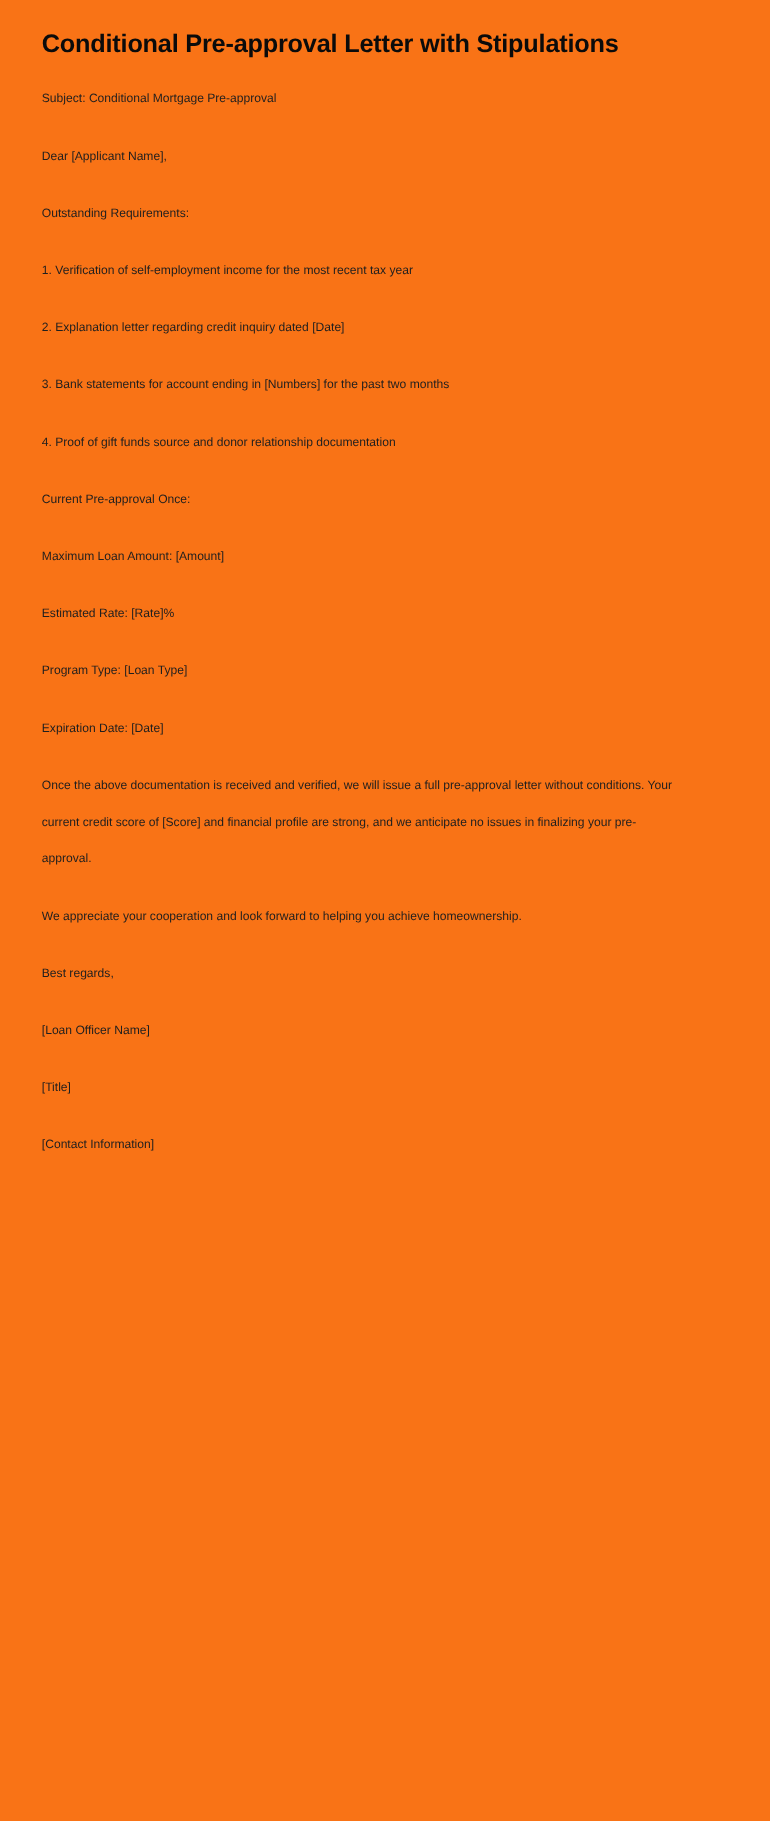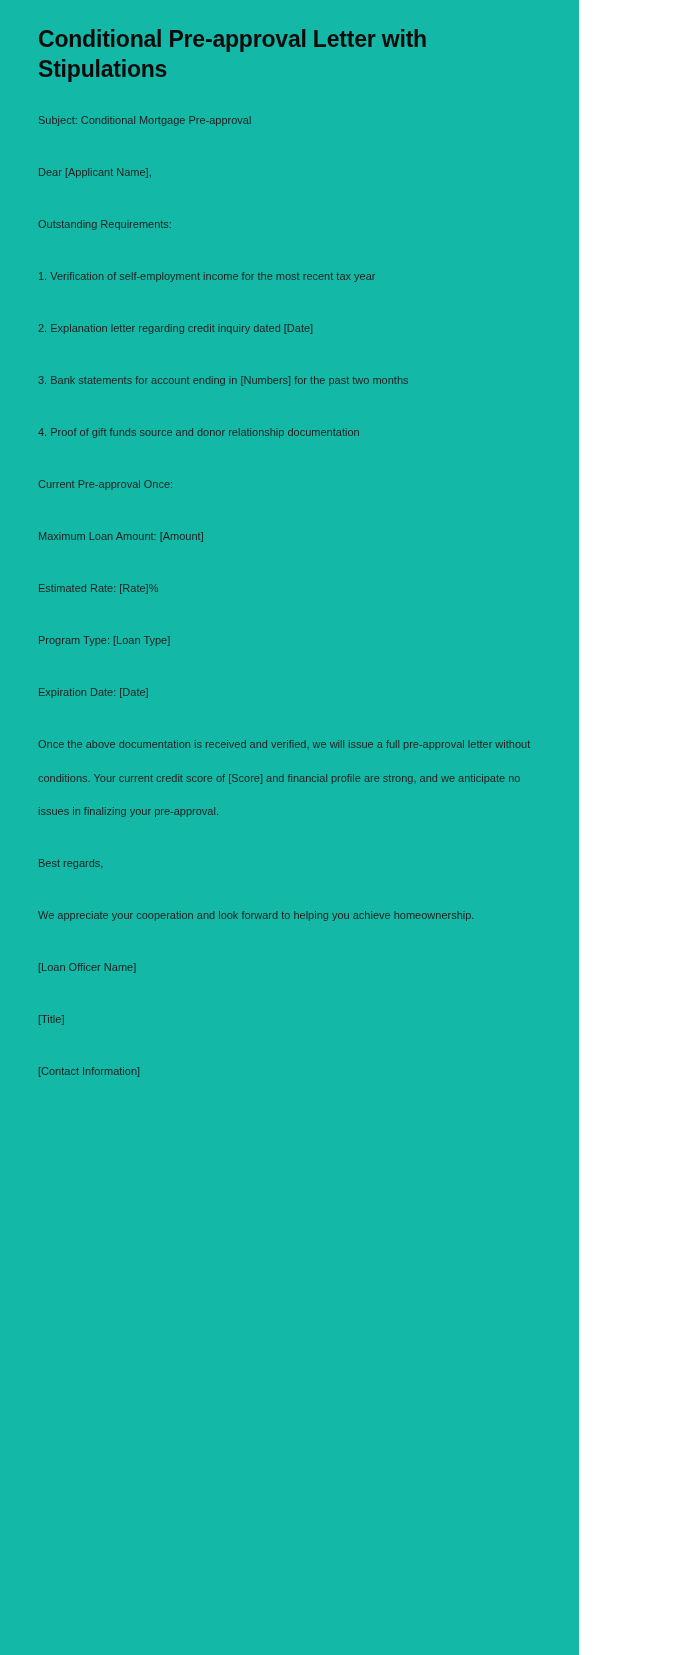--- a/index.html
+++ b/index.html
@@ -1,23 +1,23 @@
 <!DOCTYPE html>
 <html><head>
 <meta charset="utf-8">
 <style>
   html, body {
     margin: 0;
     padding: 0;
     background: #ffffff;
   }
   .page {
-    width: 579px;
+    width: 700px;
     min-height: 1655px;
-    background: #14b8a6;
+    background: #f97316;
     box-sizing: border-box;
     padding: 24px 38px 60px 38px;
     font-family: "Liberation Sans", sans-serif;
     color: #1f1f1f;
   }
   .doc-title {
     font-size: 23px;
     line-height: 30px;
     font-weight: 700;
     color: #0b0b0b;
@@ -46,19 +46,19 @@
     <p>1. Verification of self-employment income for the most recent tax year</p>
     <p>2. Explanation letter regarding credit inquiry dated [Date]</p>
     <p>3. Bank statements for account ending in [Numbers] for the past two months</p>
     <p>4. Proof of gift funds source and donor relationship documentation</p>
     <p>Current Pre-approval Once:</p>
     <p>Maximum Loan Amount: [Amount]</p>
     <p>Estimated Rate: [Rate]%</p>
     <p>Program Type: [Loan Type]</p>
     <p>Expiration Date: [Date]</p>
     <p>Once the above documentation is received and verified, we will issue a full pre-approval letter without conditions. Your current credit score of [Score] and financial profile are strong, and we anticipate no issues in finalizing your pre-approval.</p>
+    <p>We appreciate your cooperation and look forward to helping you achieve homeownership.</p>
     <p>Best regards,</p>
-    <p>We appreciate your cooperation and look forward to helping you achieve homeownership.</p>
     <p>[Loan Officer Name]</p>
     <p>[Title]</p>
     <p>[Contact Information]</p>
   </div>
 </div>
 
 </body></html>

